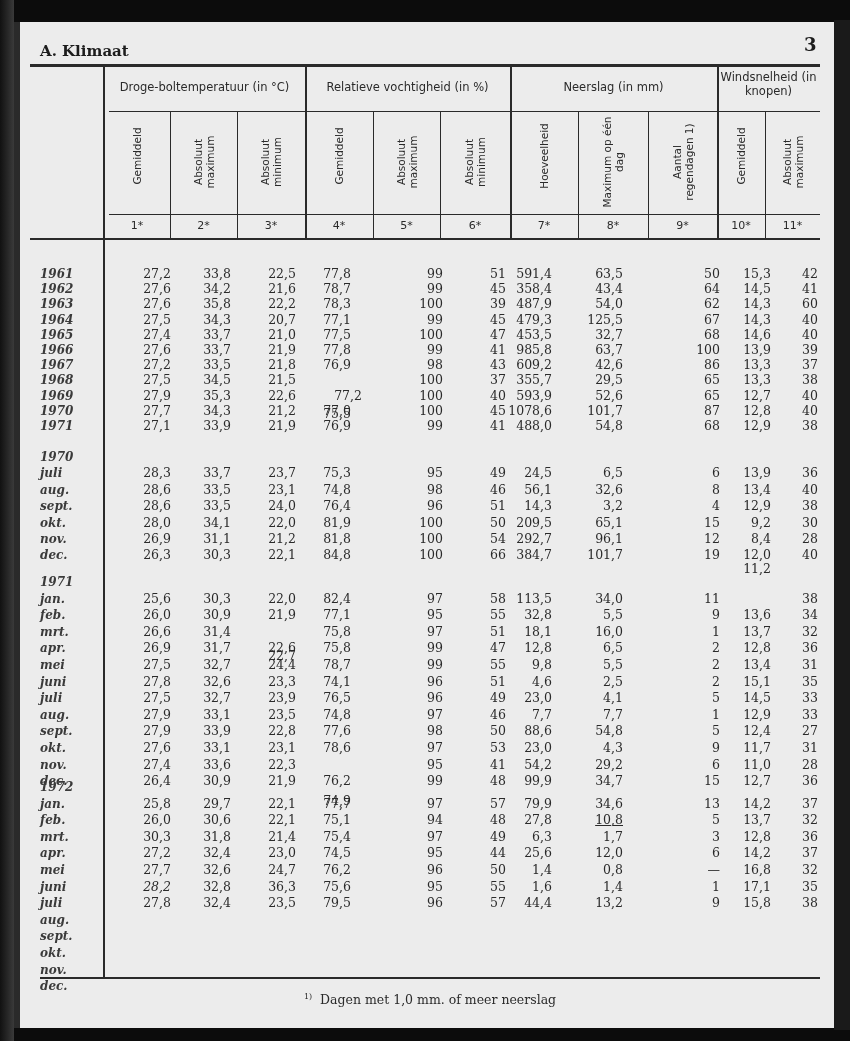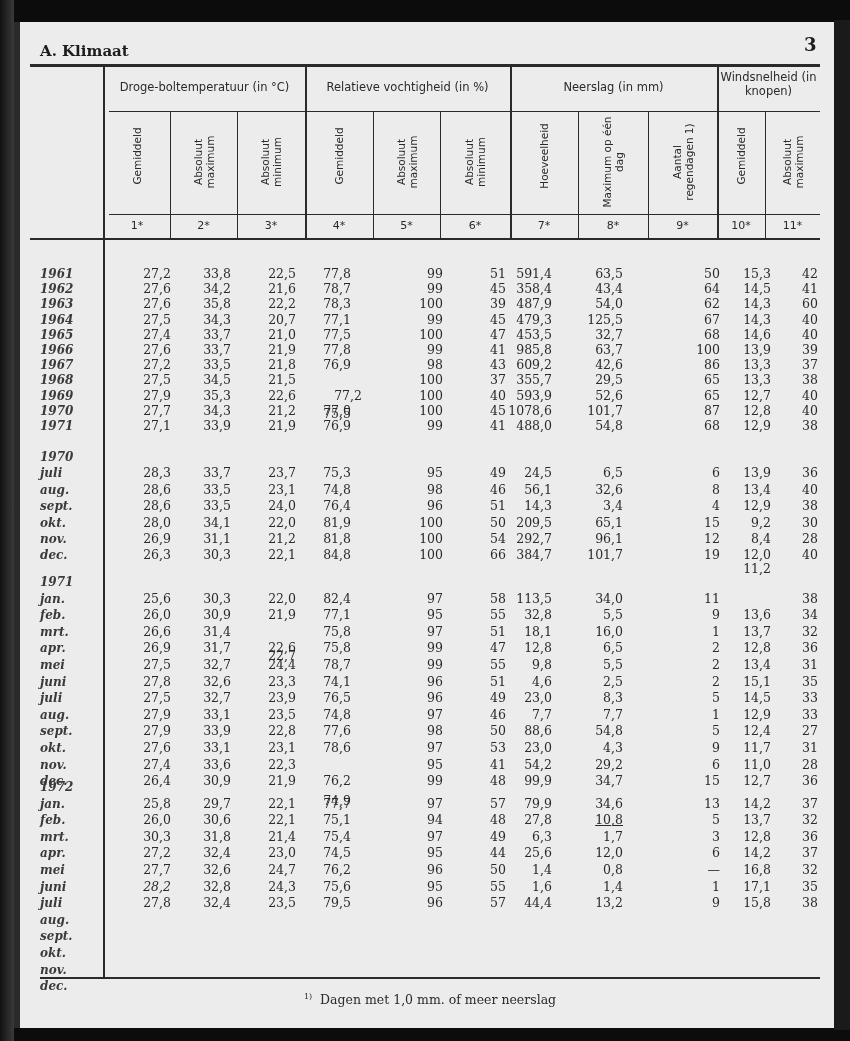--- a/index.html
+++ b/index.html
@@ -266,21 +266,21 @@
       </div>
       <div>
         <div class="rowlabel" style="top: 477.2px;">sept.</div>
         <div class="cell" style="top: 476.2px; right: 663px;">28,6</div>
         <div class="cell" style="top: 476.2px; right: 603px;">33,5</div>
         <div class="cell" style="top: 476.2px; right: 538px;">24,0</div>
         <div class="cell" style="top: 476.2px; right: 483px;">76,4</div>
         <div class="cell" style="top: 476.2px; right: 391px;">96</div>
         <div class="cell" style="top: 476.2px; right: 328px;">51</div>
         <div class="cell" style="top: 476.2px; right: 282px;">14,3</div>
-        <div class="cell" style="top: 476.2px; right: 211px;">3,4</div>
+        <div class="cell" style="top: 476.2px; right: 211px;">3,2</div>
         <div class="cell" style="top: 476.2px; right: 114px;">4</div>
         <div class="cell" style="top: 476.2px; right: 63px;">12,9</div>
         <div class="cell" style="top: 476.2px; right: 16px;">38</div>
       </div>
       <div>
         <div class="rowlabel" style="top: 493.6px;">okt.</div>
         <div class="cell" style="top: 492.6px; right: 663px;">28,0</div>
         <div class="cell" style="top: 492.6px; right: 603px;">34,1</div>
         <div class="cell" style="top: 492.6px; right: 538px;">22,0</div>
         <div class="cell" style="top: 492.6px; right: 483px;">81,9</div>
@@ -407,21 +407,21 @@
       </div>
       <div>
         <div class="rowlabel" style="top: 669.2px;">juli</div>
         <div class="cell" style="top: 668.2px; right: 663px;">27,5</div>
         <div class="cell" style="top: 668.2px; right: 603px;">32,7</div>
         <div class="cell" style="top: 668.2px; right: 538px;">23,9</div>
         <div class="cell" style="top: 668.2px; right: 483px;">76,5</div>
         <div class="cell" style="top: 668.2px; right: 391px;">96</div>
         <div class="cell" style="top: 668.2px; right: 328px;">49</div>
         <div class="cell" style="top: 668.2px; right: 282px;">23,0</div>
-        <div class="cell" style="top: 668.2px; right: 211px;">8,3</div>
+        <div class="cell" style="top: 668.2px; right: 211px;">4,1</div>
         <div class="cell" style="top: 668.2px; right: 114px;">5</div>
         <div class="cell" style="top: 668.2px; right: 63px;">14,5</div>
         <div class="cell" style="top: 668.2px; right: 16px;">33</div>
       </div>
       <div>
         <div class="rowlabel" style="top: 685.8px;">aug.</div>
         <div class="cell" style="top: 684.8px; right: 663px;">27,9</div>
         <div class="cell" style="top: 684.8px; right: 603px;">33,1</div>
         <div class="cell" style="top: 684.8px; right: 538px;">23,5</div>
         <div class="cell" style="top: 684.8px; right: 483px;">74,8</div>
@@ -557,21 +557,21 @@
         <div class="cell" style="top: 840px; right: 282px;">1,4</div>
         <div class="cell" style="top: 840px; right: 211px;">0,8</div>
         <div class="cell" style="top: 840px; right: 114px;">—</div>
         <div class="cell" style="top: 840px; right: 63px;">16,8</div>
         <div class="cell" style="top: 840px; right: 16px;">32</div>
       </div>
       <div>
         <div class="rowlabel" style="top: 857.6px;">juni</div>
         <div class="cell" style="top: 856.6px; right: 663px; font-style: italic;">28,2</div>
         <div class="cell" style="top: 856.6px; right: 603px;">32,8</div>
-        <div class="cell" style="top: 856.6px; right: 538px;">24,3</div>
+        <div class="cell" style="top: 856.6px; right: 538px;">36,3</div>
         <div class="cell" style="top: 856.6px; right: 483px;">75,6</div>
         <div class="cell" style="top: 856.6px; right: 391px;">95</div>
         <div class="cell" style="top: 856.6px; right: 328px;">55</div>
         <div class="cell" style="top: 856.6px; right: 282px;">1,6</div>
         <div class="cell" style="top: 856.6px; right: 211px;">1,4</div>
         <div class="cell" style="top: 856.6px; right: 114px;">1</div>
         <div class="cell" style="top: 856.6px; right: 63px;">17,1</div>
         <div class="cell" style="top: 856.6px; right: 16px;">35</div>
       </div>
       <div>

